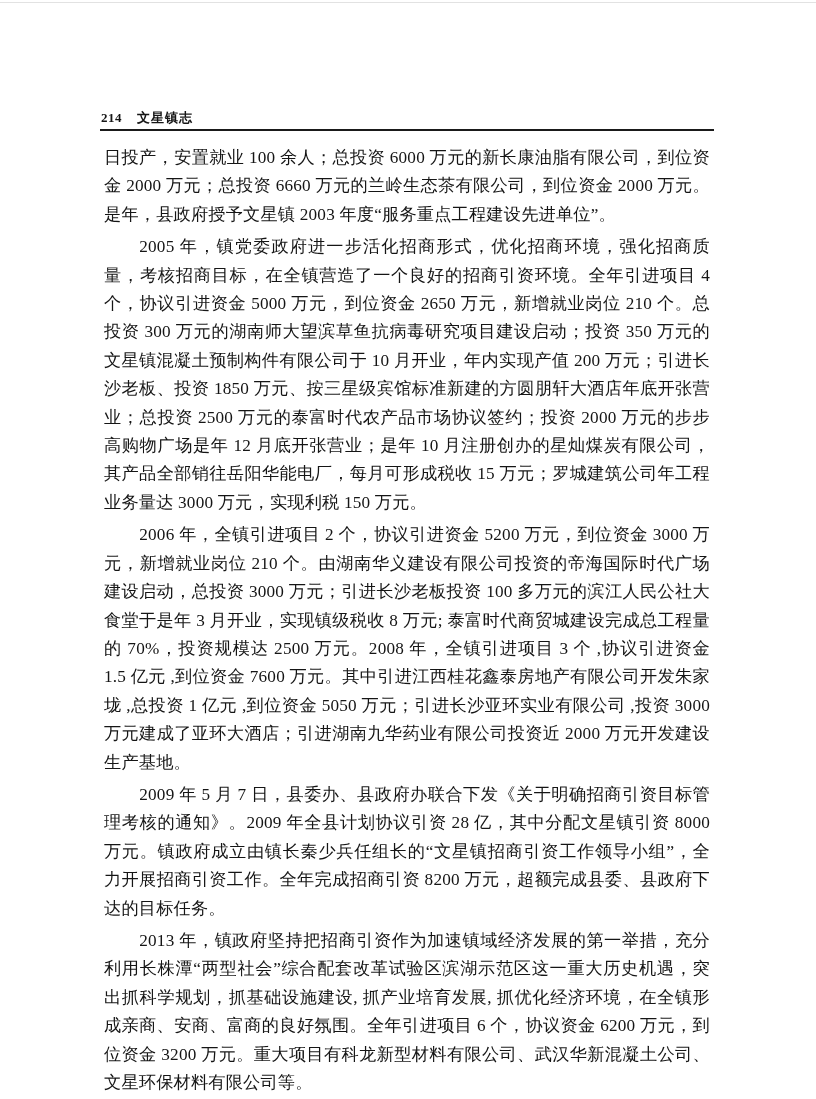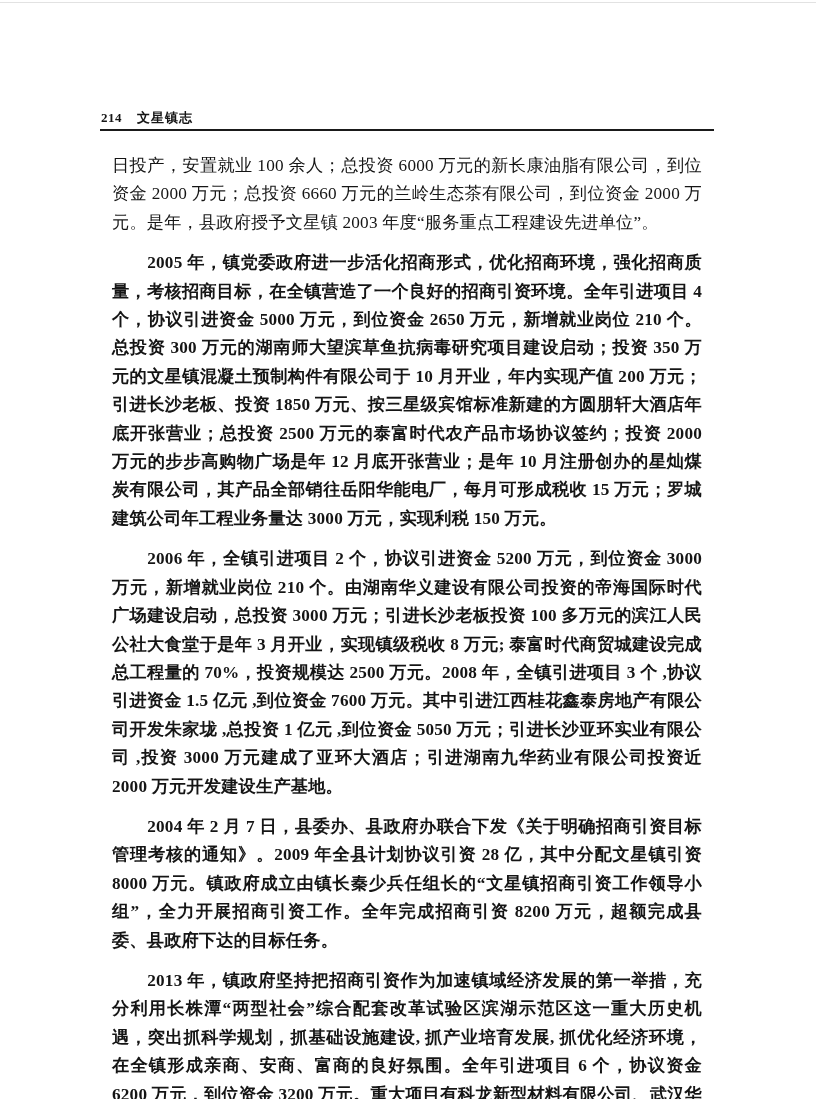--- a/index.html
+++ b/index.html
@@ -63,43 +63,42 @@
     left: 100px;
     top: 140px;
     width: 614px;
     font-size: 17.2px;
     line-height: 28.4px;
     text-align: justify;
     text-justify: inter-ideograph;
     letter-spacing: 0.2px;
   }
   .para {
-    margin: 12px;
+    margin: 4px;
     padding: 0;
   }
   .para.indent {
     text-indent: 2.05em;
-    font-weight: bold;
   }
 </style>
 </head>
 <body>
 
 <div class="page">
 
   <div class="edge-artifact"></div>
 
   <header class="running-header">
     <span class="page-num">214</span><span class="book-title">文星镇志</span>
   </header>
 
   <div class="header-rule"></div>
 
   <main class="body-text">
     <p class="para">日投产，安置就业 100 余人；总投资 6000 万元的新长康油脂有限公司，到位资金 2000 万元；总投资 6660 万元的兰岭生态茶有限公司，到位资金 2000 万元。是年，县政府授予文星镇 2003 年度“服务重点工程建设先进单位”。</p>
     <p class="para indent">2005 年，镇党委政府进一步活化招商形式，优化招商环境，强化招商质量，考核招商目标，在全镇营造了一个良好的招商引资环境。全年引进项目 4 个，协议引进资金 5000 万元，到位资金 2650 万元，新增就业岗位 210 个。总投资 300 万元的湖南师大望滨草鱼抗病毒研究项目建设启动；投资 350 万元的文星镇混凝土预制构件有限公司于 10 月开业，年内实现产值 200 万元；引进长沙老板、投资 1850 万元、按三星级宾馆标准新建的方圆朋轩大酒店年底开张营业；总投资 2500 万元的泰富时代农产品市场协议签约；投资 2000 万元的步步高购物广场是年 12 月底开张营业；是年 10 月注册创办的星灿煤炭有限公司，其产品全部销往岳阳华能电厂，每月可形成税收 15 万元；罗城建筑公司年工程业务量达 3000 万元，实现利税 150 万元。</p>
     <p class="para indent">2006 年，全镇引进项目 2 个，协议引进资金 5200 万元，到位资金 3000 万元，新增就业岗位 210 个。由湖南华义建设有限公司投资的帝海国际时代广场建设启动，总投资 3000 万元；引进长沙老板投资 100 多万元的滨江人民公社大食堂于是年 3 月开业，实现镇级税收 8 万元; 泰富时代商贸城建设完成总工程量的 70%，投资规模达 2500 万元。2008 年，全镇引进项目 3 个 ,协议引进资金 1.5 亿元 ,到位资金 7600 万元。其中引进江西桂花鑫泰房地产有限公司开发朱家垅 ,总投资 1 亿元 ,到位资金 5050 万元；引进长沙亚环实业有限公司 ,投资 3000 万元建成了亚环大酒店；引进湖南九华药业有限公司投资近 2000 万元开发建设生产基地。</p>
-    <p class="para indent">2004 年 2 月 7 日，县委办、县政府办联合下发《关于明确招商引资目标管理考核的通知》。2009 年全县计划协议引资 28 亿，其中分配文星镇引资 8000 万元。镇政府成立由镇长秦少兵任组长的“文星镇招商引资工作领导小组”，全力开展招商引资工作。全年完成招商引资 8200 万元，超额完成县委、县政府下达的目标任务。</p>
+    <p class="para indent">2009 年 5 月 7 日，县委办、县政府办联合下发《关于明确招商引资目标管理考核的通知》。2009 年全县计划协议引资 28 亿，其中分配文星镇引资 8000 万元。镇政府成立由镇长秦少兵任组长的“文星镇招商引资工作领导小组”，全力开展招商引资工作。全年完成招商引资 8200 万元，超额完成县委、县政府下达的目标任务。</p>
     <p class="para indent">2013 年，镇政府坚持把招商引资作为加速镇域经济发展的第一举措，充分利用长株潭“两型社会”综合配套改革试验区滨湖示范区这一重大历史机遇，突出抓科学规划，抓基础设施建设, 抓产业培育发展, 抓优化经济环境，在全镇形成亲商、安商、富商的良好氛围。全年引进项目 6 个，协议资金 6200 万元，到位资金 3200 万元。重大项目有科龙新型材料有限公司、武汉华新混凝土公司、文星环保材料有限公司等。</p>
     <p class="para indent">2011 年，镇政府创新招商引资理念 ,积极拓展招商阵地，创新招商引资方式，实施多</p>
   </main>
 
 </div>
 
 </body></html>

